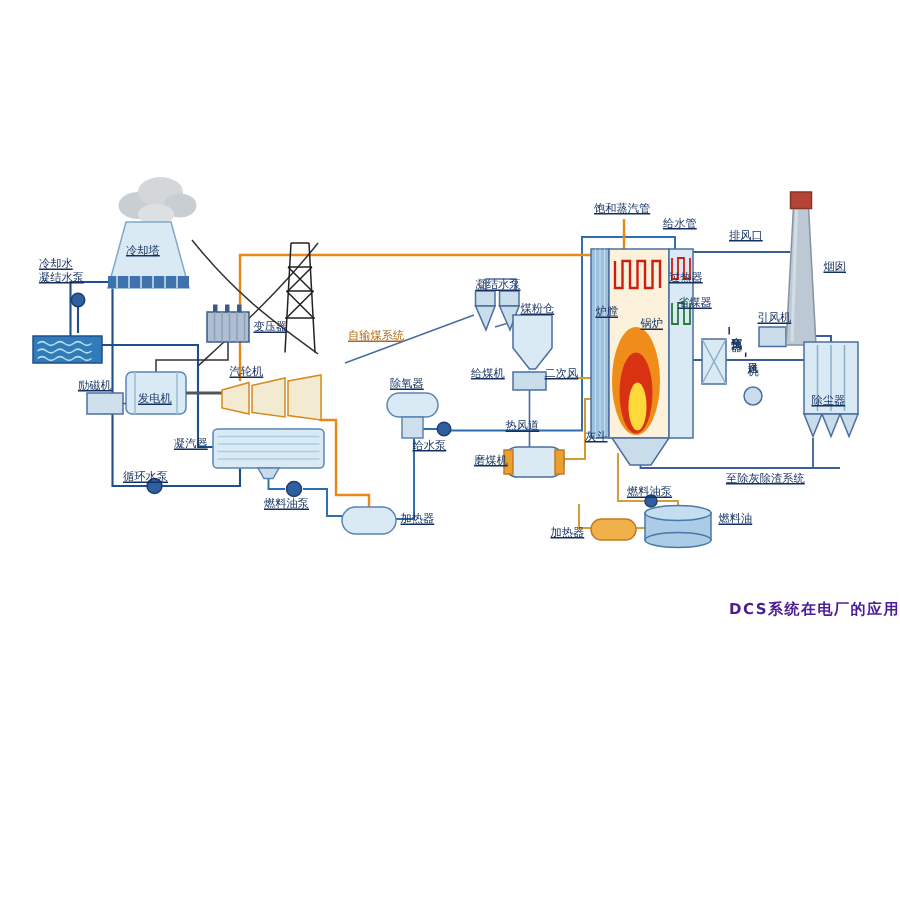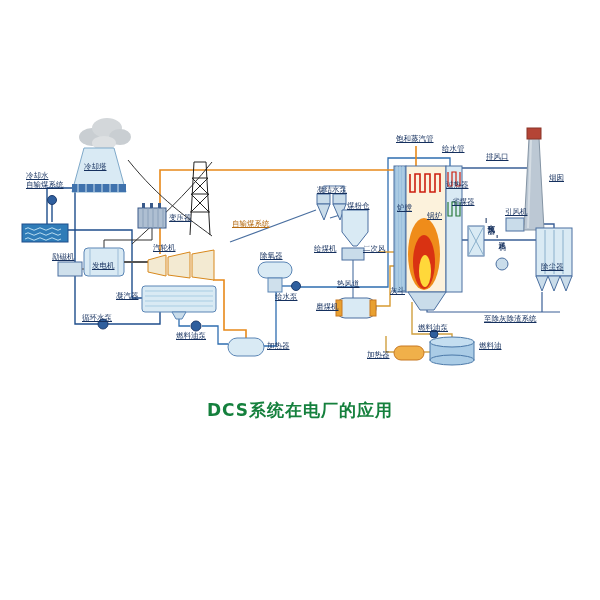--- a/index.html
+++ b/index.html
@@ -3,22 +3,22 @@
 <meta charset="utf-8">
 <style>
   html,body{margin:0;padding:0;background:#ffffff;}
   .page{position:relative;width:600px;height:600px;background:#ffffff;overflow:hidden;
         font-family:"DejaVu Sans",sans-serif;}
   .art{position:absolute;left:0;top:0;}
   .lbl{position:absolute;font-size:7.5px;line-height:1.15;color:#15305e;
        white-space:pre-line;letter-spacing:0;text-decoration:underline;}
   .lbl.orange{color:#b56a10;text-align:center;}
   .lbl.v{writing-mode:vertical-rl;letter-spacing:1px;}
-  .title{position:absolute;left:0;right:0;top:399px;text-align:center;
-         font-size:17px;font-weight:bold;color:#15803d;letter-spacing:1px;}
+  .title{position:absolute;left:0;right:0;top:399px;text-align:right;
+         font-size:10px;font-weight:bold;color:#4c1d95;letter-spacing:1px;}
 </style>
 </head>
 <body>
 
 <div class="page">
 
   <svg class="art" width="600" height="600" viewBox="0 0 600 600">
 
     <g fill="none" stroke="#1f4e8c" stroke-width="1.4">
       <path d="M72 188 H47 V224"></path>
@@ -192,21 +192,21 @@
       <ellipse cx="452" cy="360" rx="22" ry="5" fill="#aacce6" stroke="#4a78a8"></ellipse>
       <ellipse cx="452" cy="342" rx="22" ry="5" fill="#c4def0" stroke="#4a78a8"></ellipse>
     </g>
     <g>
       <rect x="394" y="346" width="30" height="14" rx="7" fill="#f0b04a" stroke="#c87820"></rect>
     </g>
   </svg>
 
   <div class="lbl" style="left:84px;top:163px">冷却塔</div>
   <div class="lbl" style="left:26px;top:172px">冷却水
-自输煤系统</div>
+凝结水泵</div>
   <div class="lbl" style="left:169px;top:214px">变压器</div>
   <div class="lbl" style="left:52px;top:253px">励磁机</div>
   <div class="lbl" style="left:92px;top:262px">发电机</div>
   <div class="lbl" style="left:153px;top:244px">汽轮机</div>
   <div class="lbl" style="left:116px;top:292px">凝汽器</div>
   <div class="lbl" style="left:82px;top:314px">循环水泵</div>
   <div class="lbl" style="left:176px;top:332px">燃料油泵</div>
   <div class="lbl" style="left:267px;top:342px">加热器</div>
   <div class="lbl" style="left:260px;top:252px">除氧器</div>
   <div class="lbl" style="left:275px;top:293px">给水泵</div>

